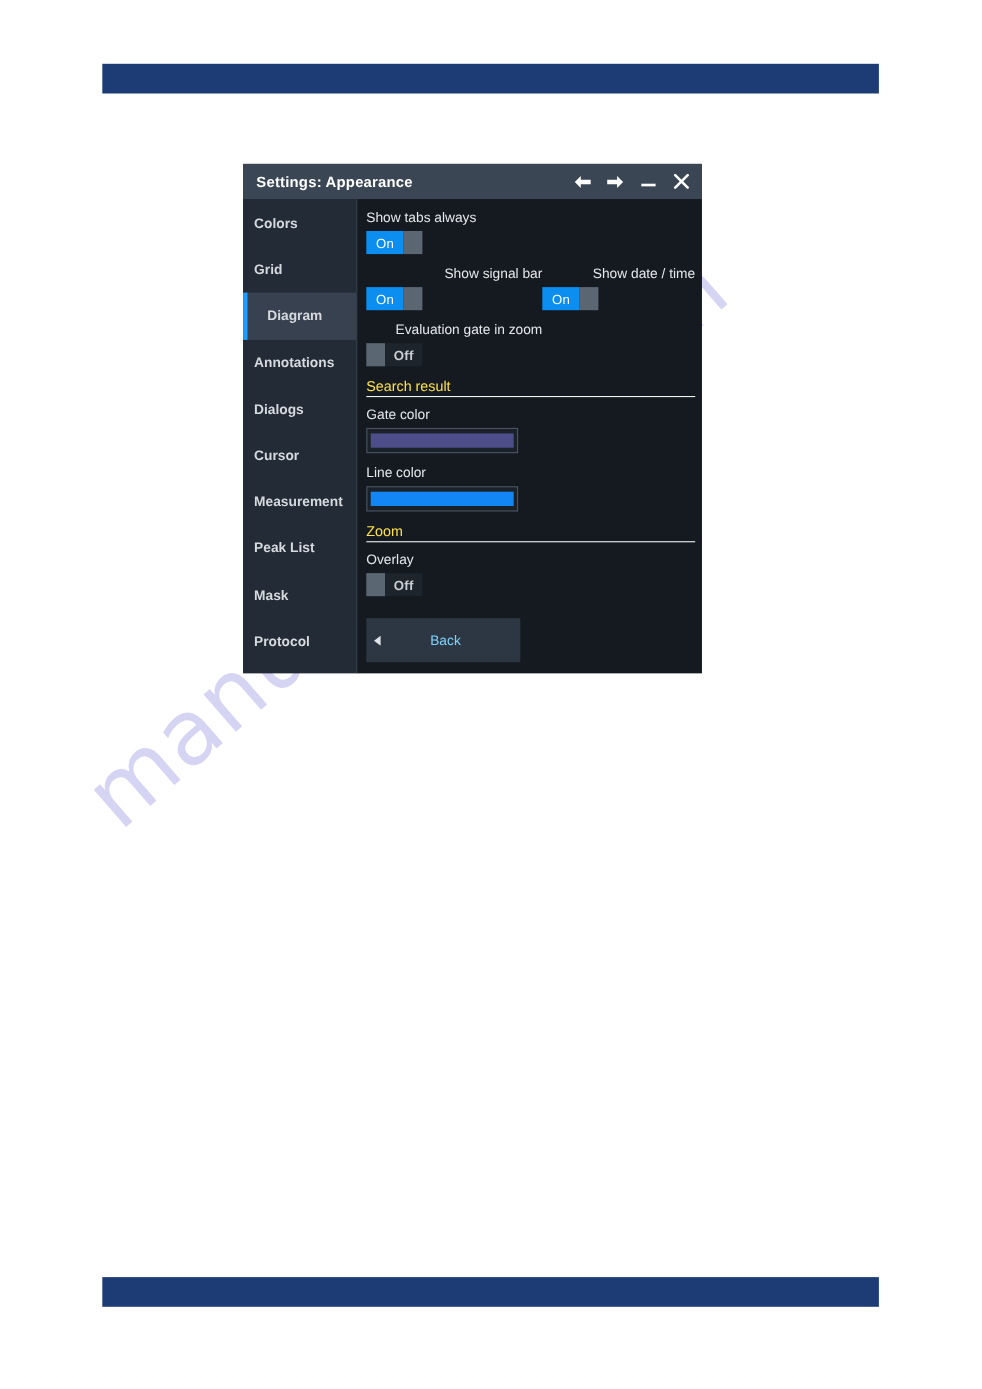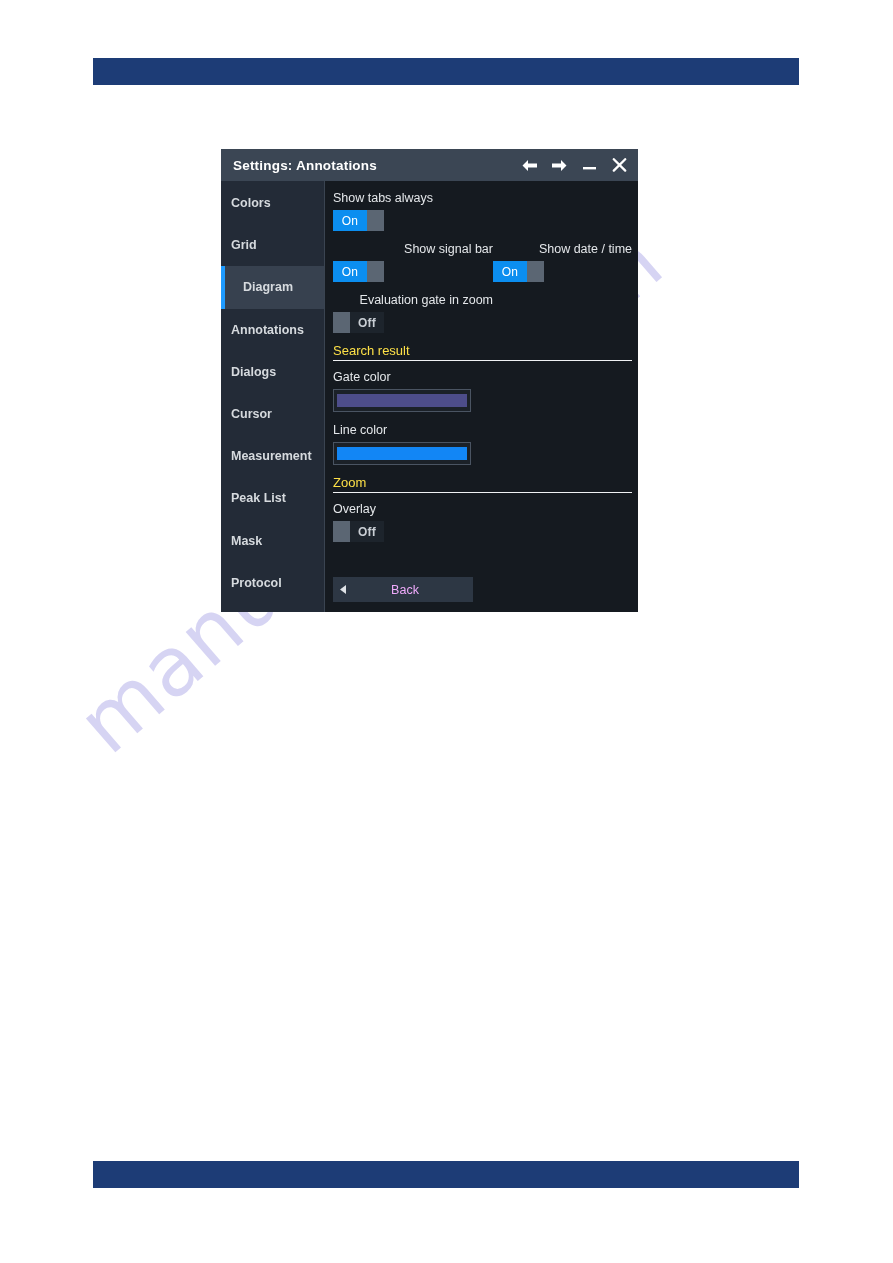--- a/index.html
+++ b/index.html
@@ -234,26 +234,26 @@
   .swatch-fill {
     width: 100%;
     height: 13px;
   }
 
   .back-btn {
     position: absolute;
     left: 8px;
     bottom: 10px;
     width: 140px;
-    height: 25px;
+    height: 40px;
     background: #2d3744;
     display: flex;
     align-items: center;
     font-size: 12.5px;
-    color: #f0abfc;
+    color: #7dd3fc;
   }
   .back-arrow {
     width: 20px;
     display: flex;
     align-items: center;
     justify-content: center;
     flex: none;
   }
   .back-label {
     flex: 1;
@@ -265,21 +265,21 @@
 <body>
 
 <div class="watermark">manualshive.com</div>
 
 <div class="page-bar top" style="background: rgb(29, 60, 118);"></div>
 <div class="page-bar bottom" style="background: rgb(29, 60, 118);"></div>
 
 <div class="dialog">
 
   <div class="titlebar">
-    <div class="title-text">Settings: Annotations</div>
+    <div class="title-text">Settings: Appearance</div>
     <div class="title-btns">
       <div class="title-btn">
         <svg width="17" height="13" viewBox="0 0 17 13">
             <path d="M7 1 L1.5 6.5 L7 12 L7 8.5 L16 8.5 L16 4.5 L7 4.5 Z" fill="#ffffff"></path>
           </svg>
       </div>
       <div class="title-btn">
         <svg width="17" height="13" viewBox="0 0 17 13">
             <path d="M10 1 L15.5 6.5 L10 12 L10 8.5 L1 8.5 L1 4.5 L10 4.5 Z" fill="#ffffff"></path>
           </svg>

